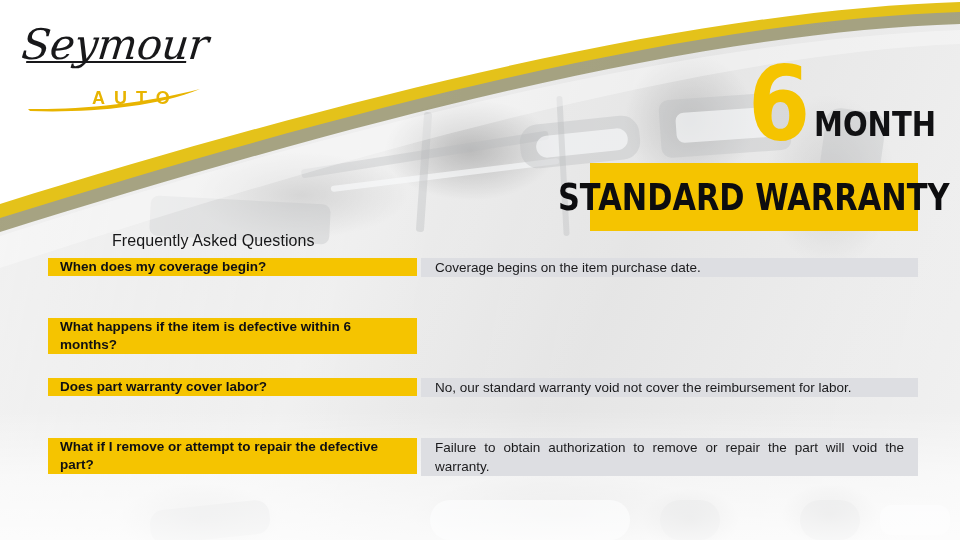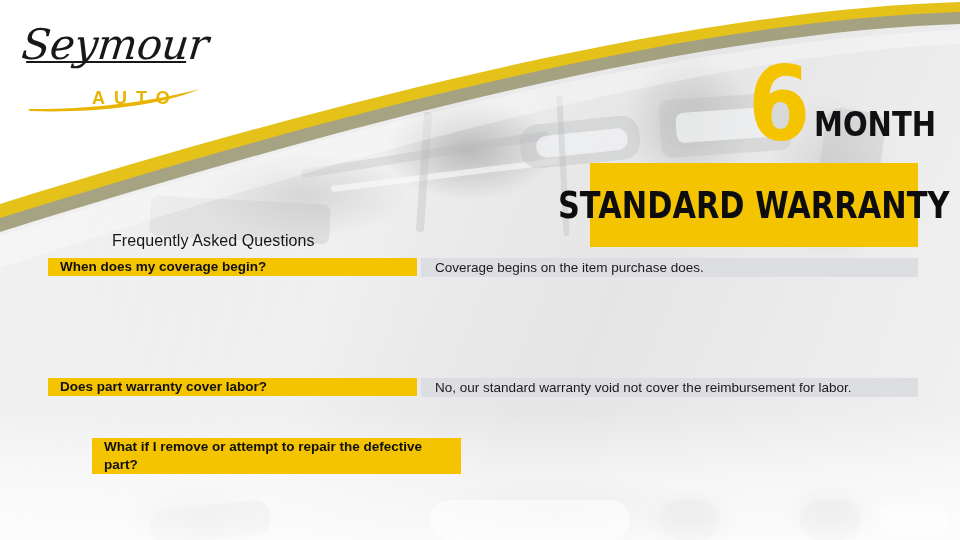--- a/index.html
+++ b/index.html
@@ -154,21 +154,21 @@
     transform-origin: left top;
     letter-spacing: 0px;
   }
 
   
   .warranty-banner {
     position: absolute;
     left: 590px;
     top: 163px;
     width: 328px;
-    height: 84px;
+    height: 68px;
     background: #f5c400;
     display: flex;
     align-items: center;
     justify-content: center;
   }
   .warranty-text {
     font-family: "DejaVu Sans", sans-serif;
     font-weight: 700;
     font-size: 38px;
     line-height: 38px;
@@ -241,21 +241,21 @@
     font-weight: 400;
     color: #1a1a1c;
     line-height: 19px;
     text-align: justify;
     width: 100%;
   }
 
   .row-h1 { height: 56px; }
   .row-h2 { height: 56px; }
   .row-h3 { height: 56px; }
-  .row-h4 { height: 60px; margin-left: 44px; }
+  .row-h4 { height: 60px; }
 </style>
 </head>
 <body>
 
 <div id="slide">
 
   <div class="photo-layer">
     <div class="engine-photo"></div>
 
     <div class="rib" style="left:300px; top:150px; width:250px; height:9px; transform:rotate(-9deg);"></div>
@@ -309,40 +309,46 @@
   <div class="faq-heading">Frequently Asked Questions</div>
 
   <div class="faq-table">
 
     <div class="faq-row row-h1">
       <div class="q-cell">
         <span class="q-text">When does my coverage begin?</span>
       </div>
       <div class="spacer-cell"></div>
       <div class="a-cell">
-        <span class="a-text">Coverage begins on the item purchase does.</span>
+        <span class="a-text">Coverage begins on the item purchase date.</span>
       </div>
     </div>
 
     <div class="faq-row row-h2">
+      <div class="q-cell">
+        <span class="q-text">What happens if the item is defective within 6 months?</span>
+      </div>
       <div class="spacer-cell"></div>
     </div>
 
     <div class="faq-row row-h3">
       <div class="q-cell">
         <span class="q-text">Does part warranty cover labor?</span>
       </div>
       <div class="spacer-cell"></div>
       <div class="a-cell">
         <span class="a-text">No, our standard warranty void not cover the reimbursement for labor.</span>
       </div>
     </div>
 
     <div class="faq-row row-h4">
       <div class="q-cell">
         <span class="q-text">What if I remove or attempt to repair the defective part?</span>
       </div>
       <div class="spacer-cell"></div>
+      <div class="a-cell">
+        <span class="a-text">Failure to obtain authorization to remove or repair the part will void the warranty.</span>
+      </div>
     </div>
 
   </div>
 
 </div>
 
 </body></html>

